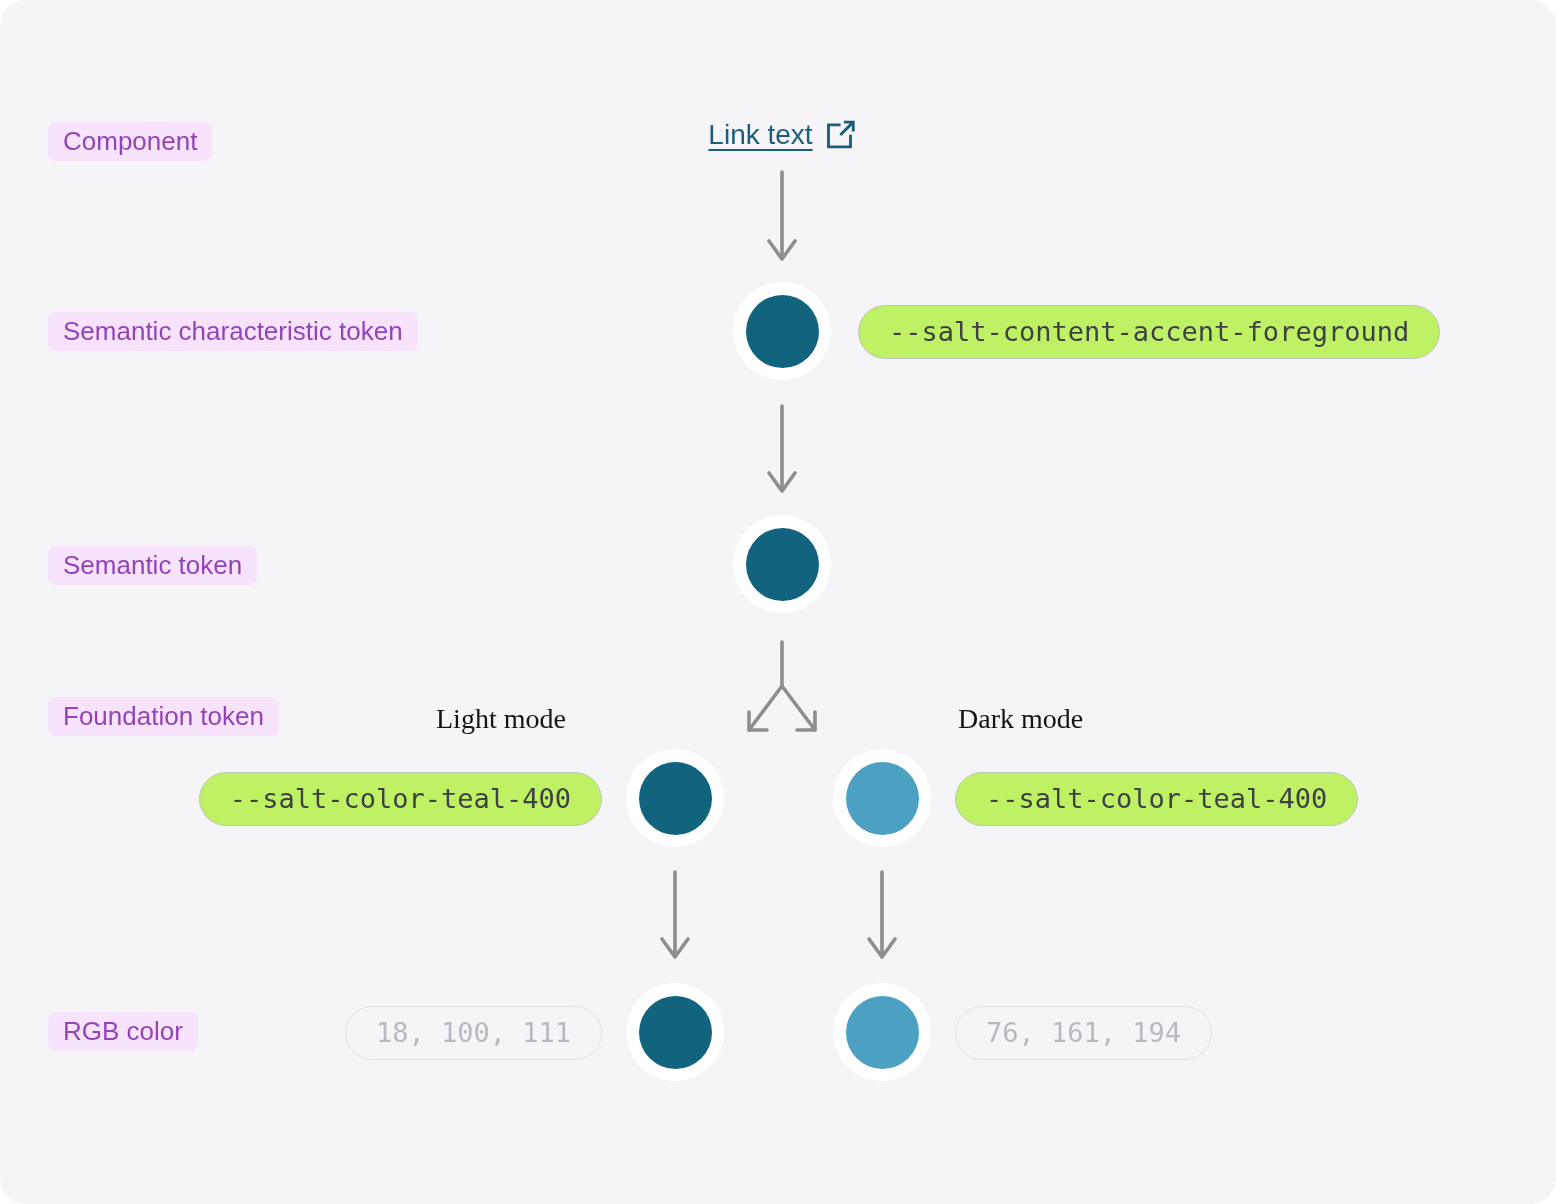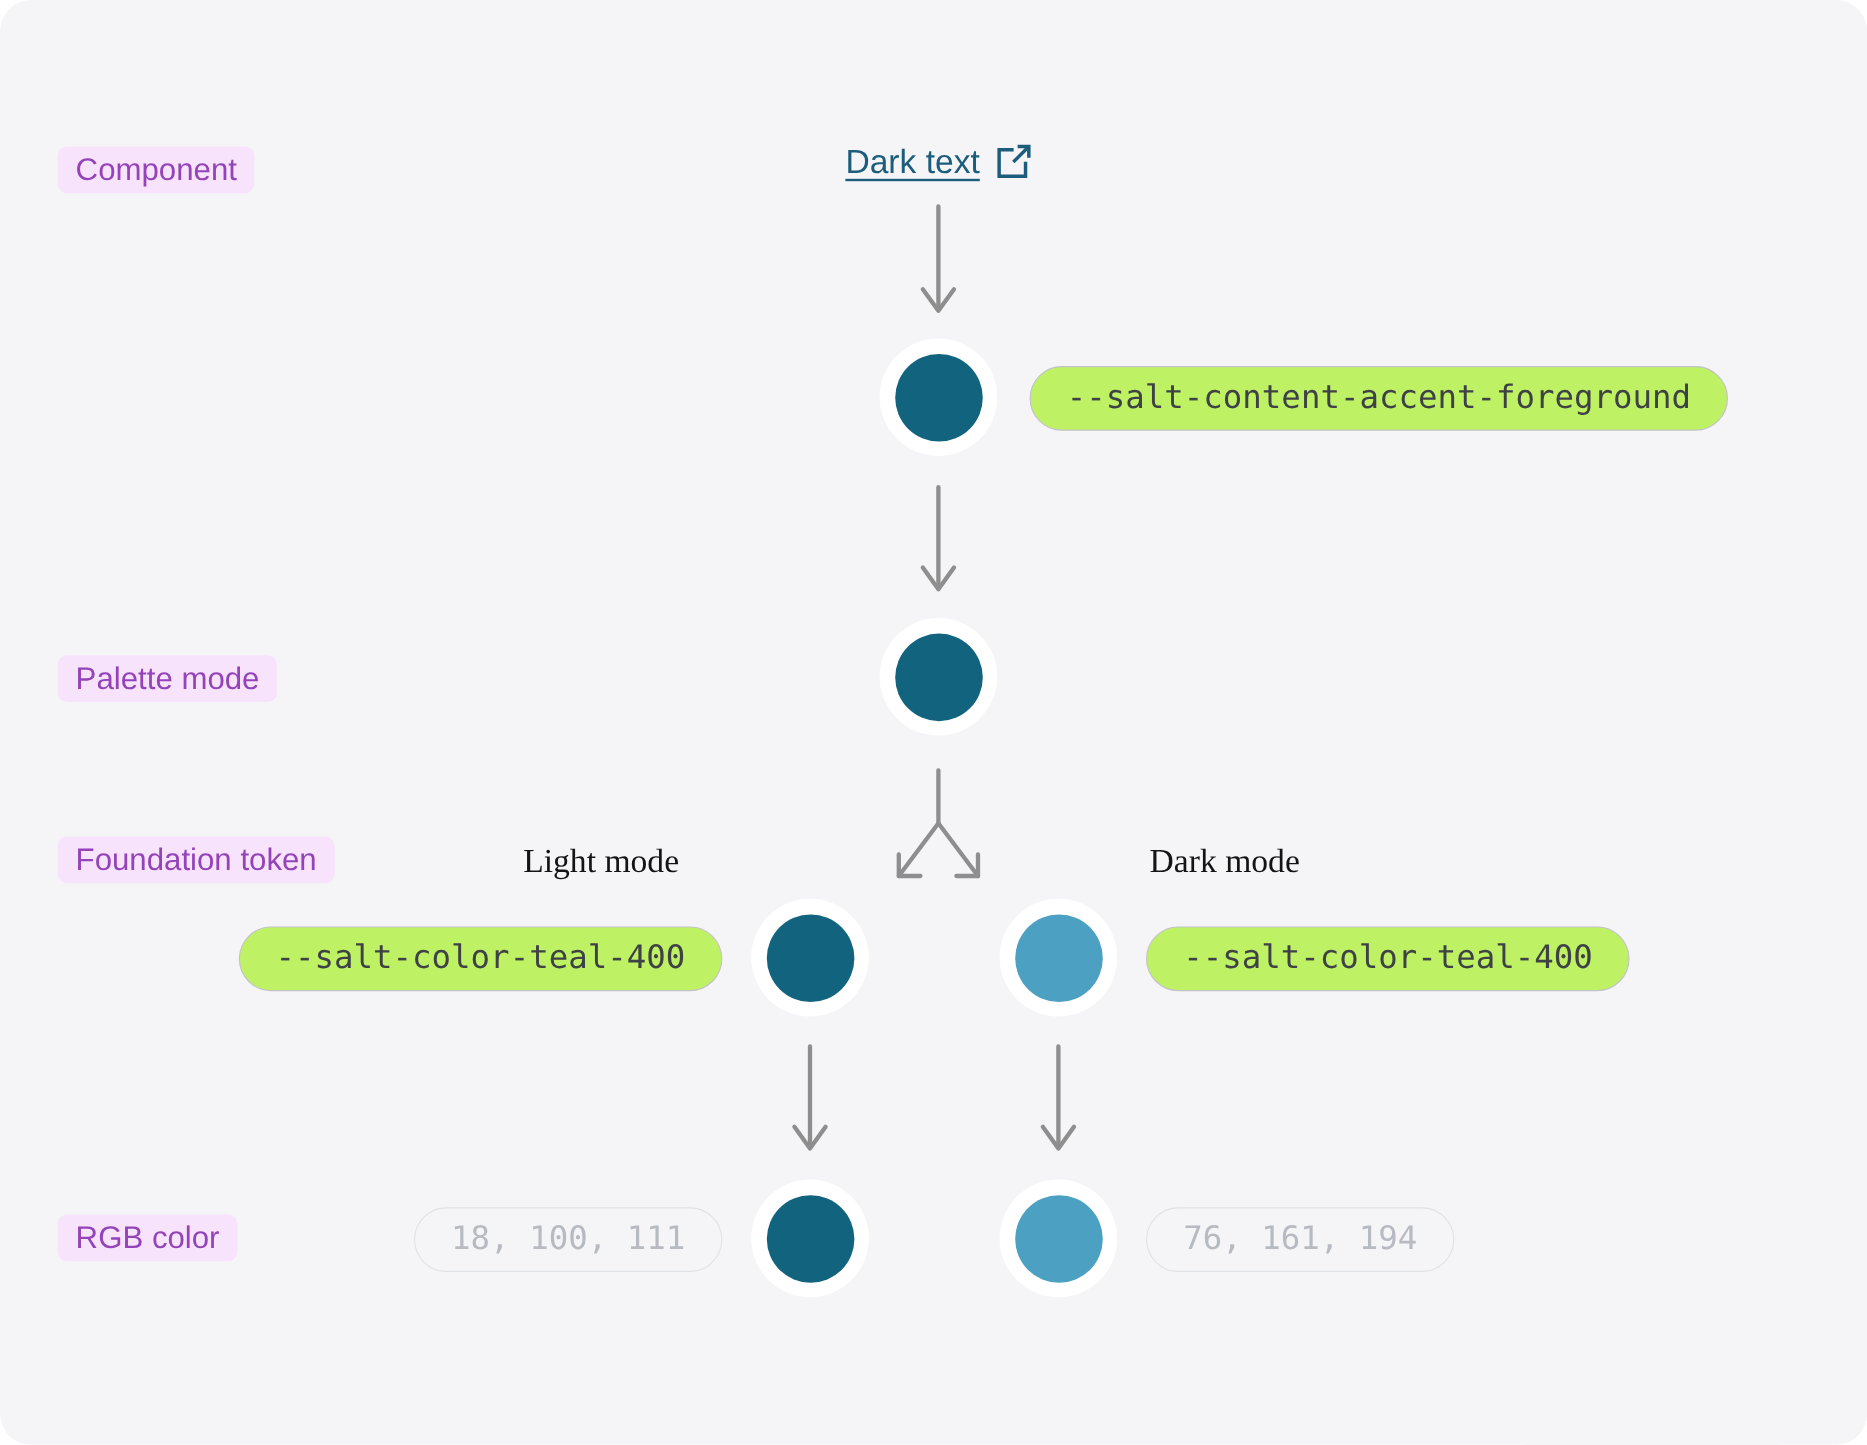--- a/index.html
+++ b/index.html
@@ -96,52 +96,53 @@
   .arrow-svg { display: block; }
 </style>
 </head>
 <body>
 
 <div class="canvas">
 
   <span class="row-label abs" style="left:48px; top:122px;">Component</span>
 
   <div class="link-wrap abs" style="left:783px; top:118px;">
-    <span class="link-text">Dark text</span>
+    <span class="link-text">Link text</span>
     <span>
       <svg class="ext-icon" width="33" height="33" viewBox="0 0 24 24" fill="none" stroke="#1c5d7c" stroke-width="2.1">
         <path d="M19 12.2 V21 H3 V5 h8.8"></path>
         <path d="M14.2 3 H21 V9.8"></path>
         <line x1="21" y1="3" x2="11.6" y2="12.4"></line>
       </svg>
     </span>
   </div>
 
   <svg class="arrow-svg abs" style="left:765px; top:170px;" width="34" height="94">
     <g stroke="#8e8e8e" stroke-width="3.6" fill="none" stroke-linecap="round" stroke-linejoin="round">
       <line x1="17" y1="2" x2="17" y2="88"></line>
       <polyline points="4,71 17,89 30,71"></polyline>
     </g>
   </svg>
 
+  <span class="row-label abs" style="left:48px; top:312px;">Semantic characteristic token</span>
 
   <div class="node abs" style="left:733px; top:282px;">
     <div class="core core-teal600"></div>
   </div>
 
   <span class="pill abs" style="left:858px; top:305px;">--salt-content-accent-foreground</span>
 
   <svg class="arrow-svg abs" style="left:765px; top:404px;" width="34" height="92">
     <g stroke="#8e8e8e" stroke-width="3.6" fill="none" stroke-linecap="round" stroke-linejoin="round">
       <line x1="17" y1="2" x2="17" y2="86"></line>
       <polyline points="4,69 17,87 30,69"></polyline>
     </g>
   </svg>
 
-  <span class="row-label abs" style="left:48px; top:546px;">Palette mode</span>
+  <span class="row-label abs" style="left:48px; top:546px;">Semantic token</span>
 
   <div class="node abs" style="left:733px; top:515px;">
     <div class="core core-teal600"></div>
   </div>
 
 
   <svg class="arrow-svg abs" style="left:727px; top:640px;" width="110" height="96">
     <g stroke="#8e8e8e" stroke-width="3.6" fill="none" stroke-linecap="round" stroke-linejoin="round">
       <line x1="55" y1="2" x2="55" y2="46"></line>
       <line x1="55" y1="46" x2="22" y2="90"></line>

